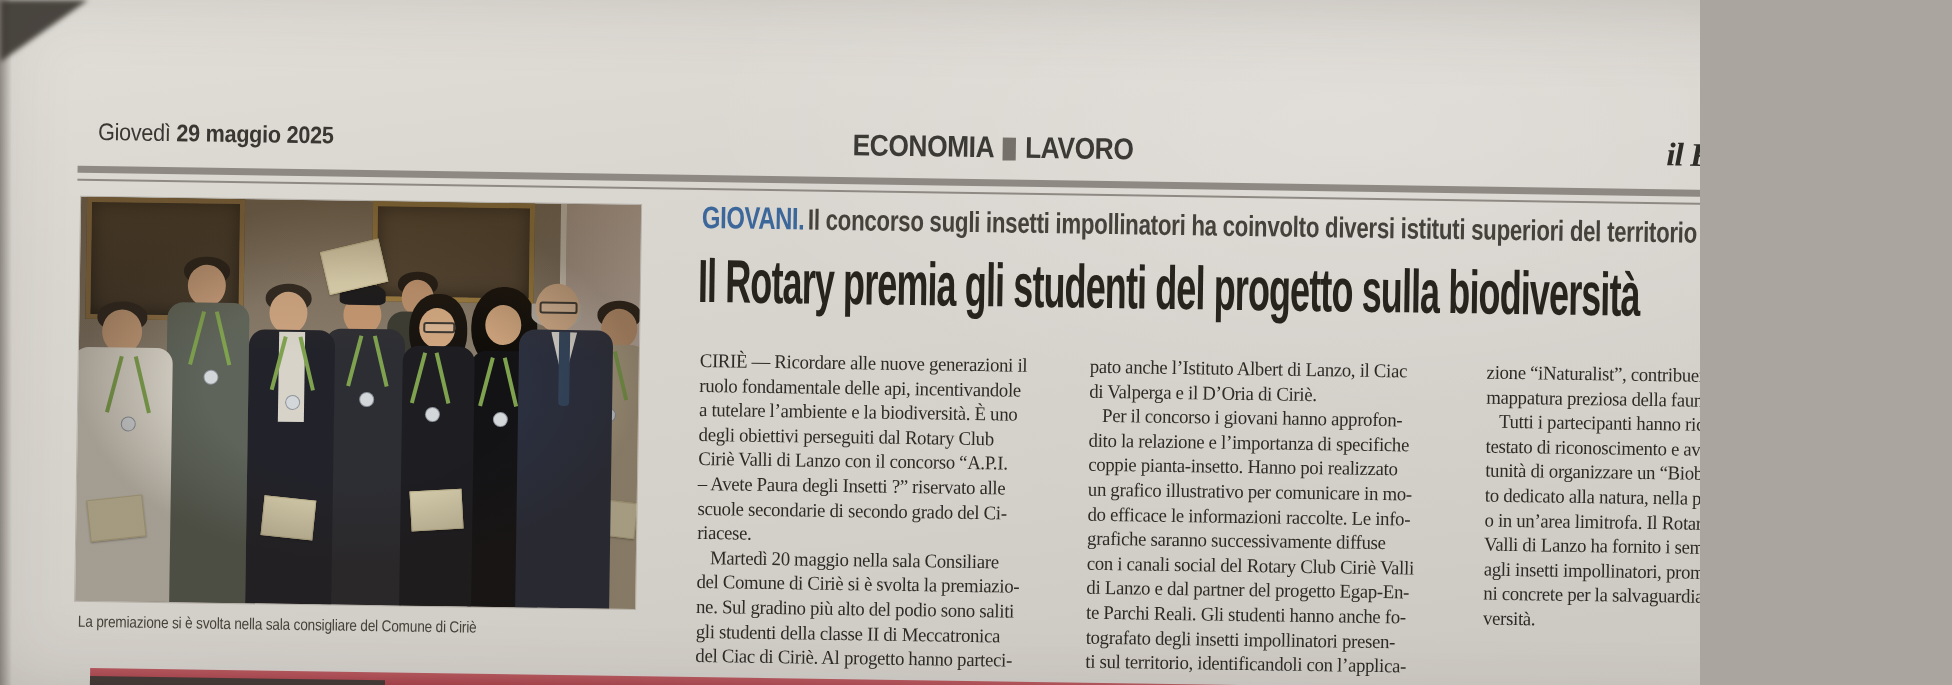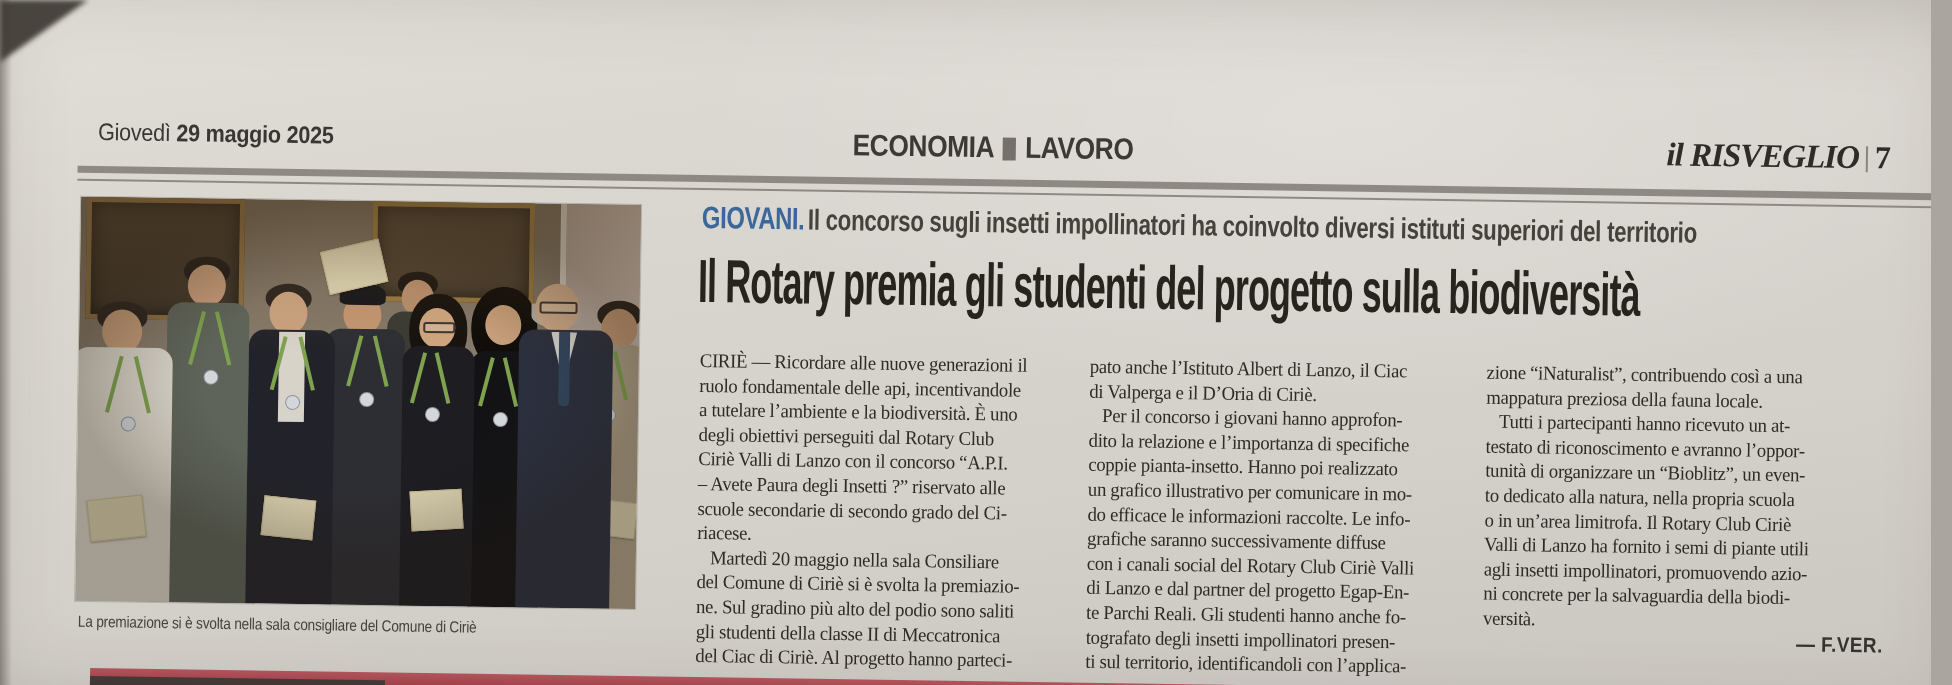--- a/index.html
+++ b/index.html
@@ -1,16 +1,16 @@
 <!DOCTYPE html>
 <html><head>
 <meta charset="utf-8">
 <style>
   html,body{margin:0;padding:0;background:#aaa69f;}
-  .stage{position:relative;width:1931px;height:685px;overflow:hidden;
+  .stage{position:relative;width:1700px;height:685px;overflow:hidden;
          font-family:"Liberation Sans",sans-serif;background:#b9b5ae;}
   .page{position:absolute;left:-30px;top:-30px;width:2012px;height:745px;
         transform:rotate(0.85deg);transform-origin:126px 372px;
         background:
           radial-gradient(1100px 480px at 68% 18%, rgba(255,255,255,0.20), transparent 60%),
           linear-gradient(172deg,#e3e0da 0%,#dad6d0 28%,#d4d0ca 62%,#c8c4be 100%);
         box-shadow:inset 0 0 90px rgba(80,74,66,.28);}
   .content{position:absolute;left:30px;top:30px;width:1952px;height:685px;}
 
   

